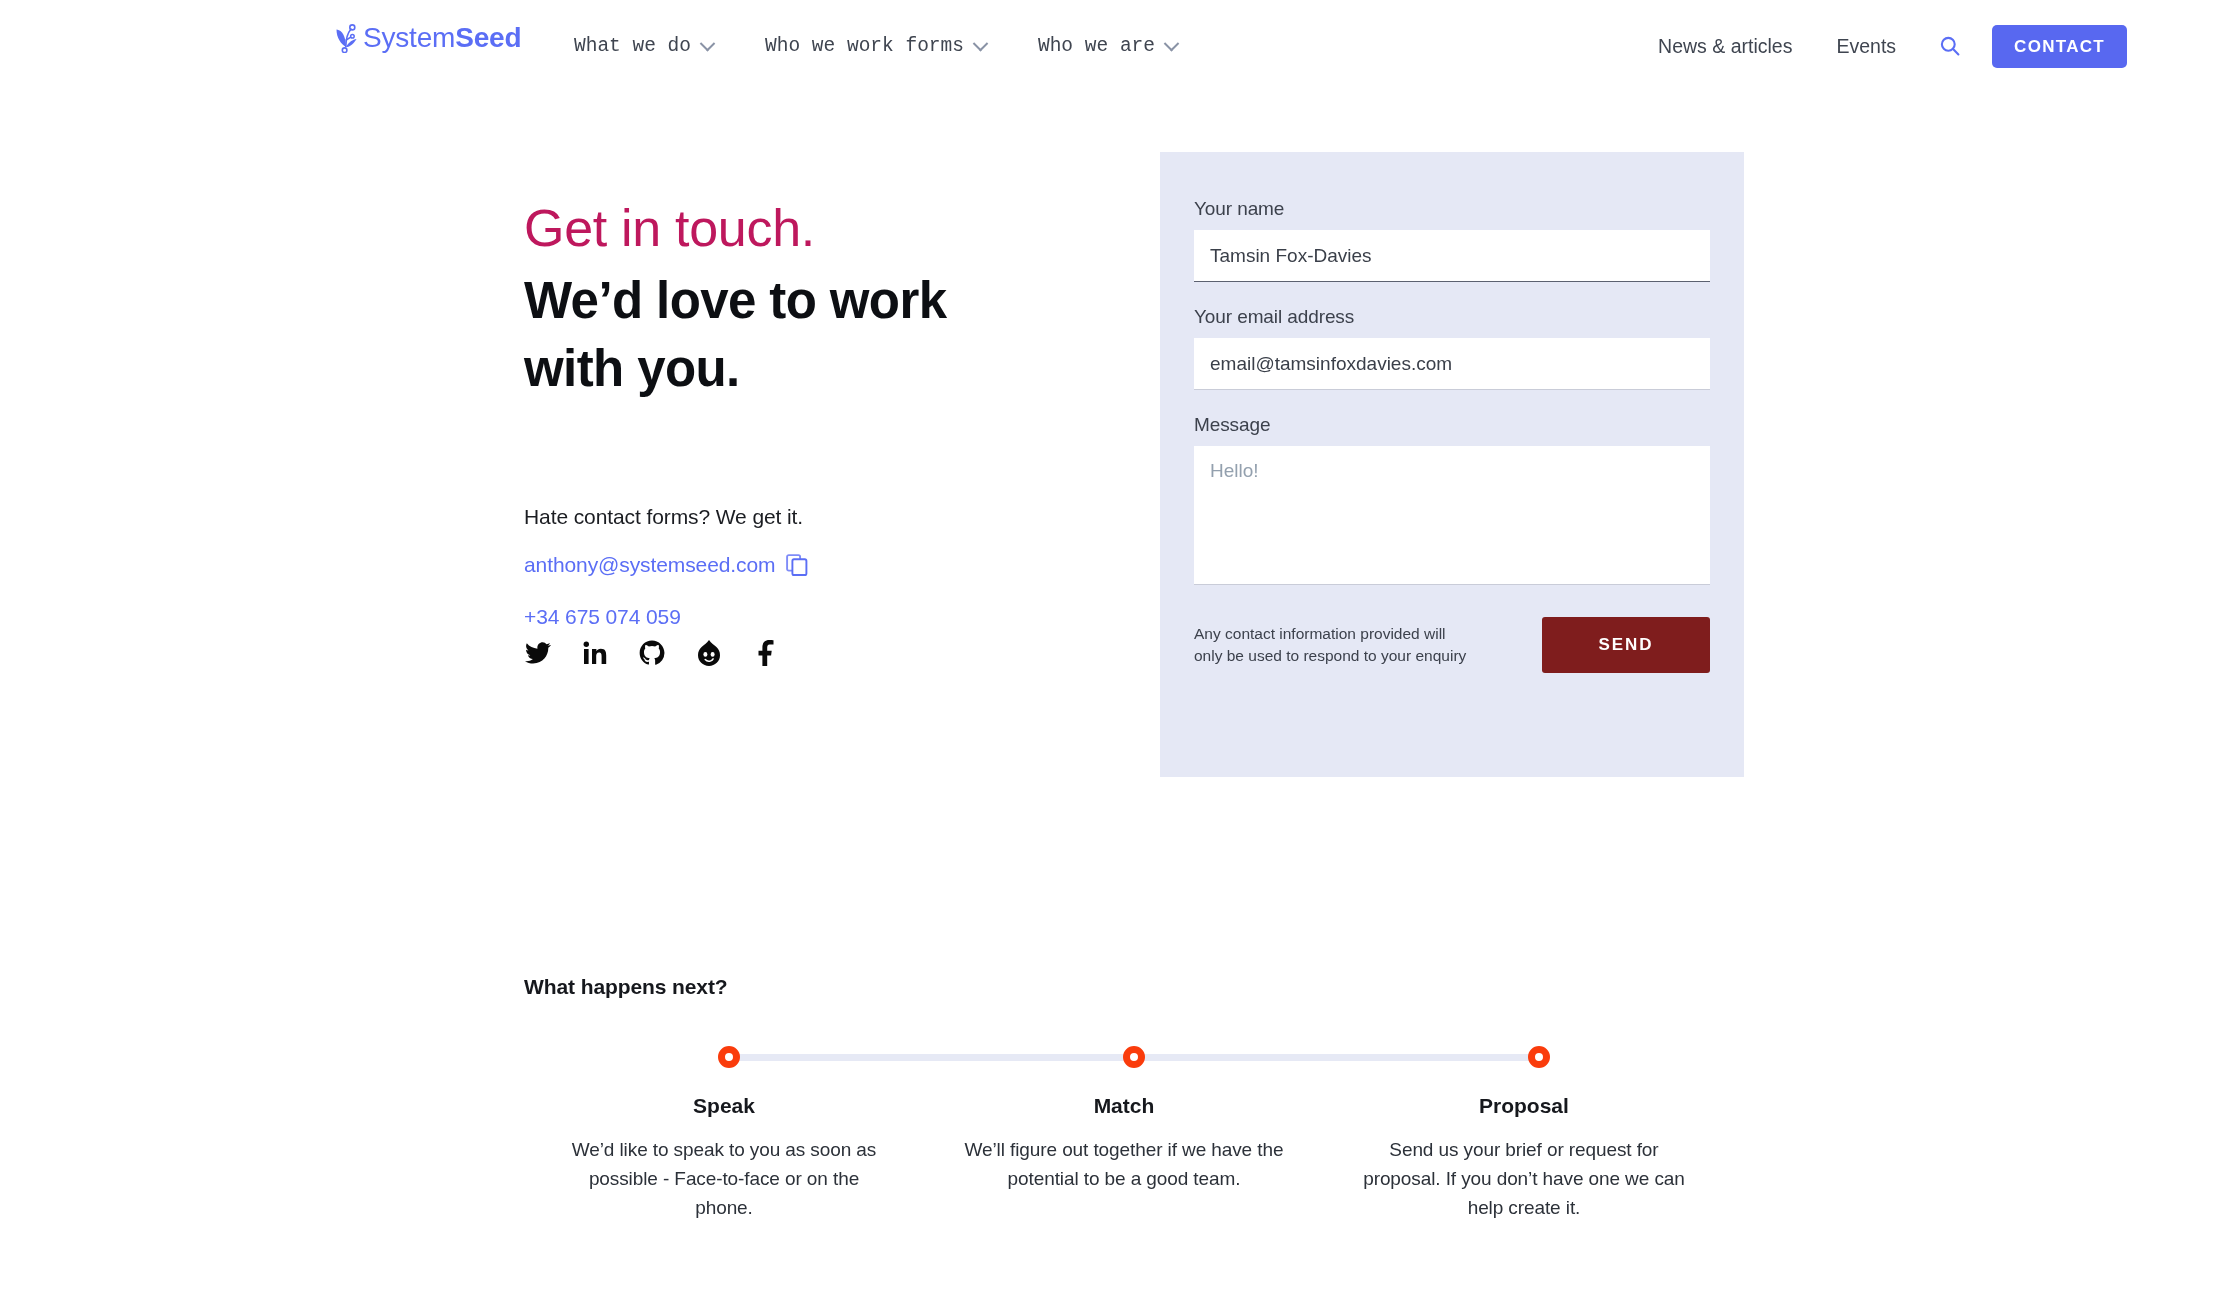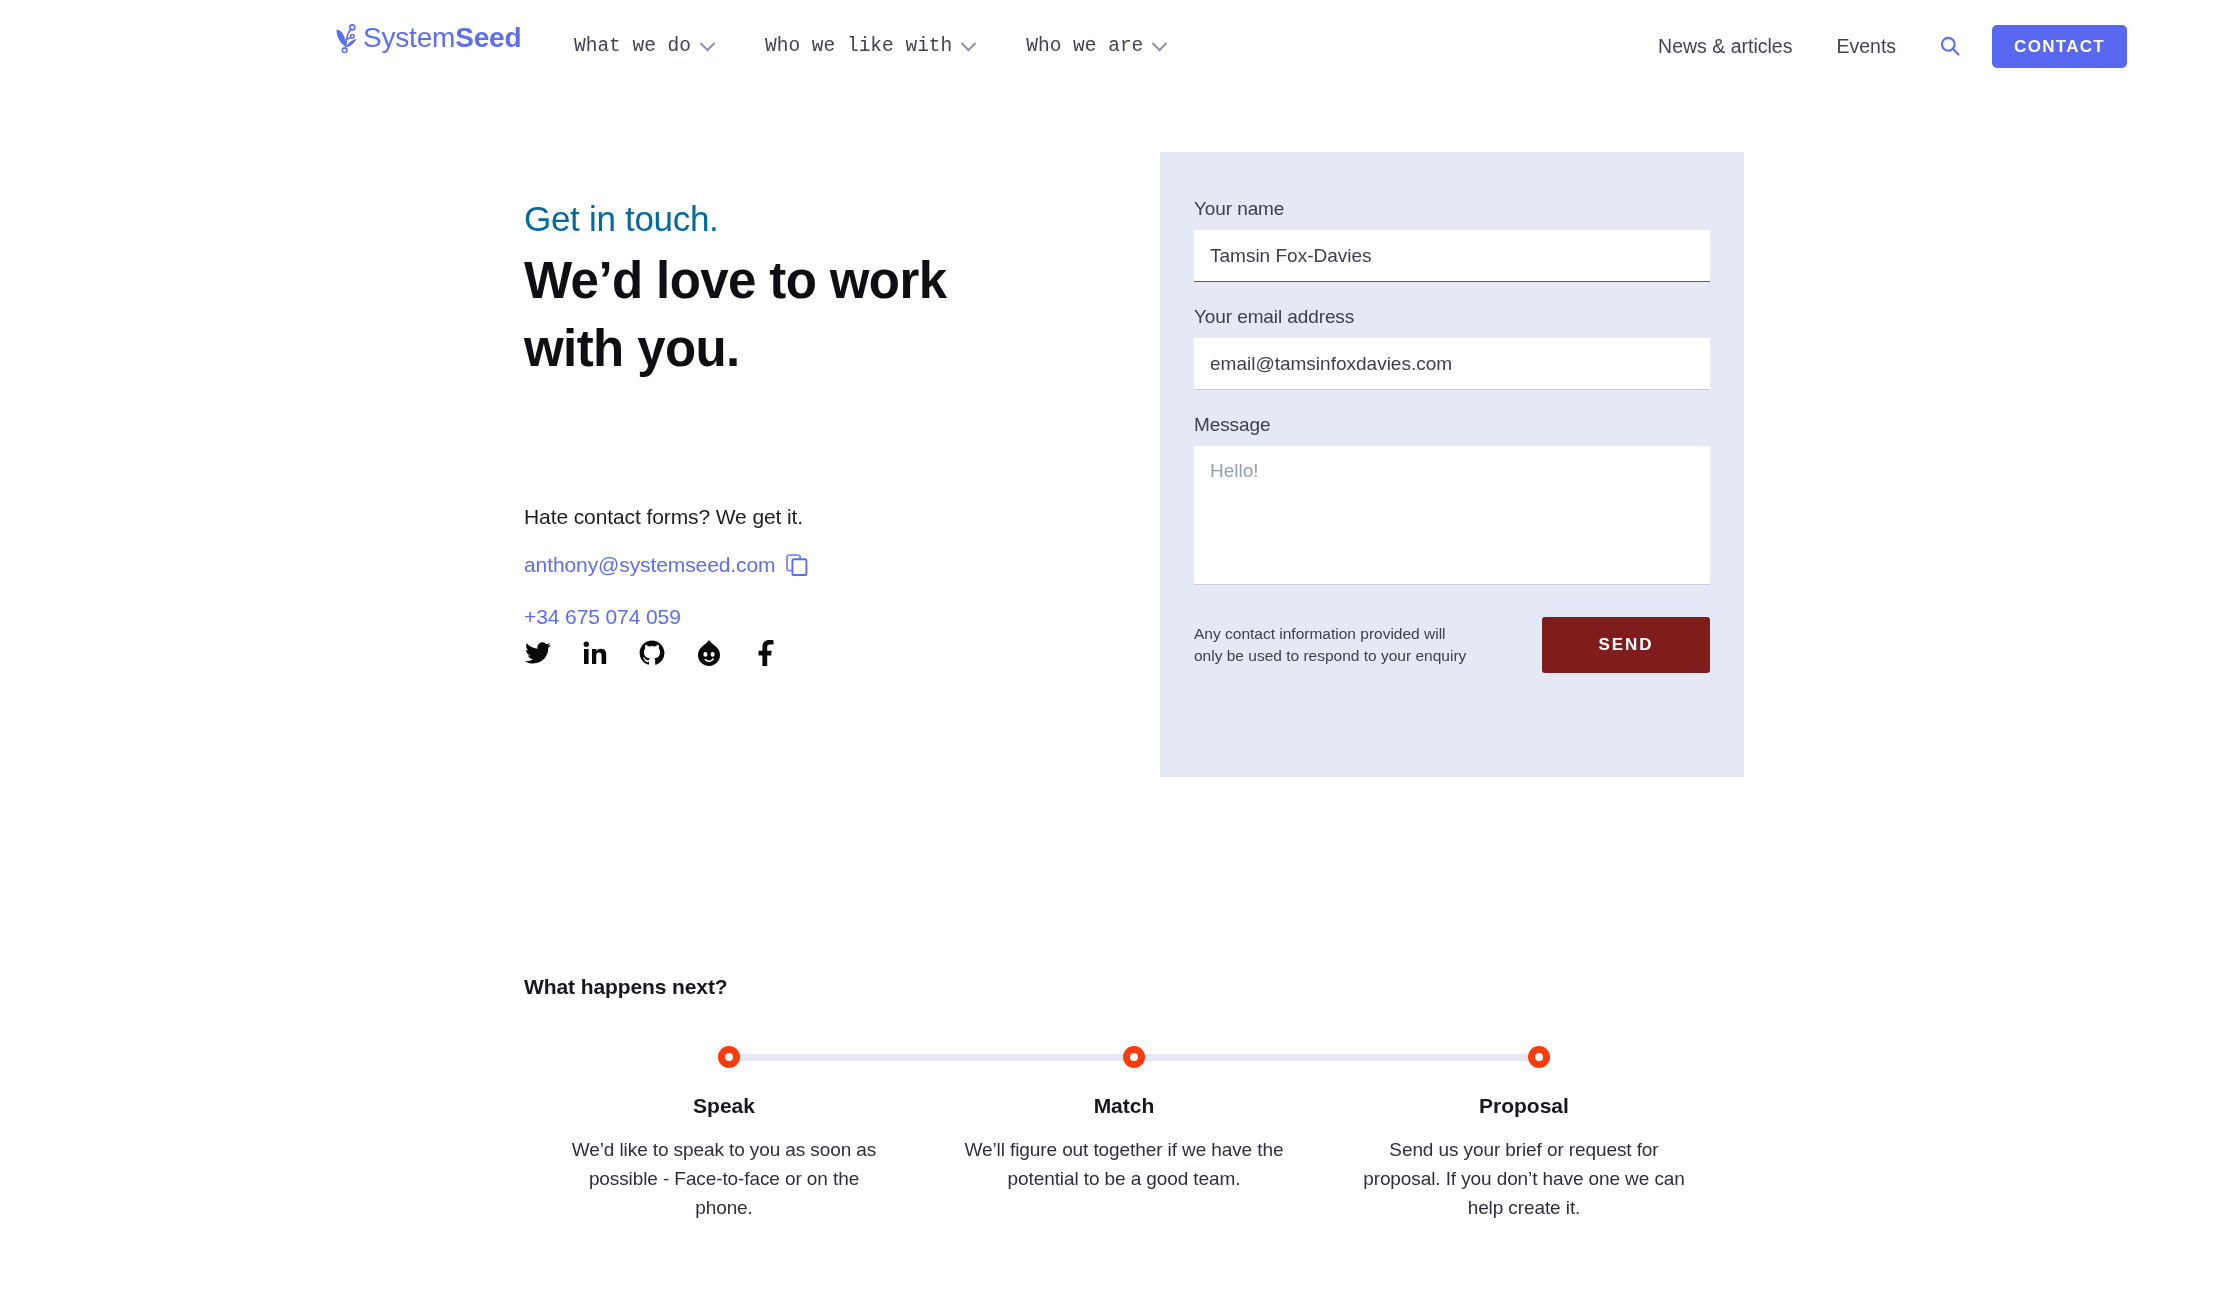--- a/index.html
+++ b/index.html
@@ -119,23 +119,23 @@
   }
 
   
   .hero-left {
     position: absolute;
     left: 524px;
     top: 198px;
     width: 560px;
   }
   .kicker {
-    font-size: 35px;
+    font-size: 52px;
     font-weight: 400;
-    color: #0369a1;
+    color: #be185d;
     line-height: 1.18;
     letter-spacing: -0.3px;
   }
   .headline {
     margin-top: 8px;
     font-size: 51px;
     font-weight: 700;
     color: #0d0f13;
     line-height: 1.32;
     letter-spacing: -0.6px;
@@ -346,21 +346,21 @@
       </svg>
       <span class="brand-text"><span class="light">System</span><span class="bold">Seed</span></span>
     </a>
 
     <nav class="main-nav">
       <button class="nav-item">
         <span>What we do</span>
         <span class="chev"></span>
       </button>
       <button class="nav-item">
-        <span>Who we like with</span>
+        <span>Who we work forms</span>
         <span class="chev"></span>
       </button>
       <button class="nav-item">
         <span>Who we are</span>
         <span class="chev"></span>
       </button>
     </nav>
 
     <div class="right-nav">
       <a class="rlink" href="#">News &amp; articles</a>

